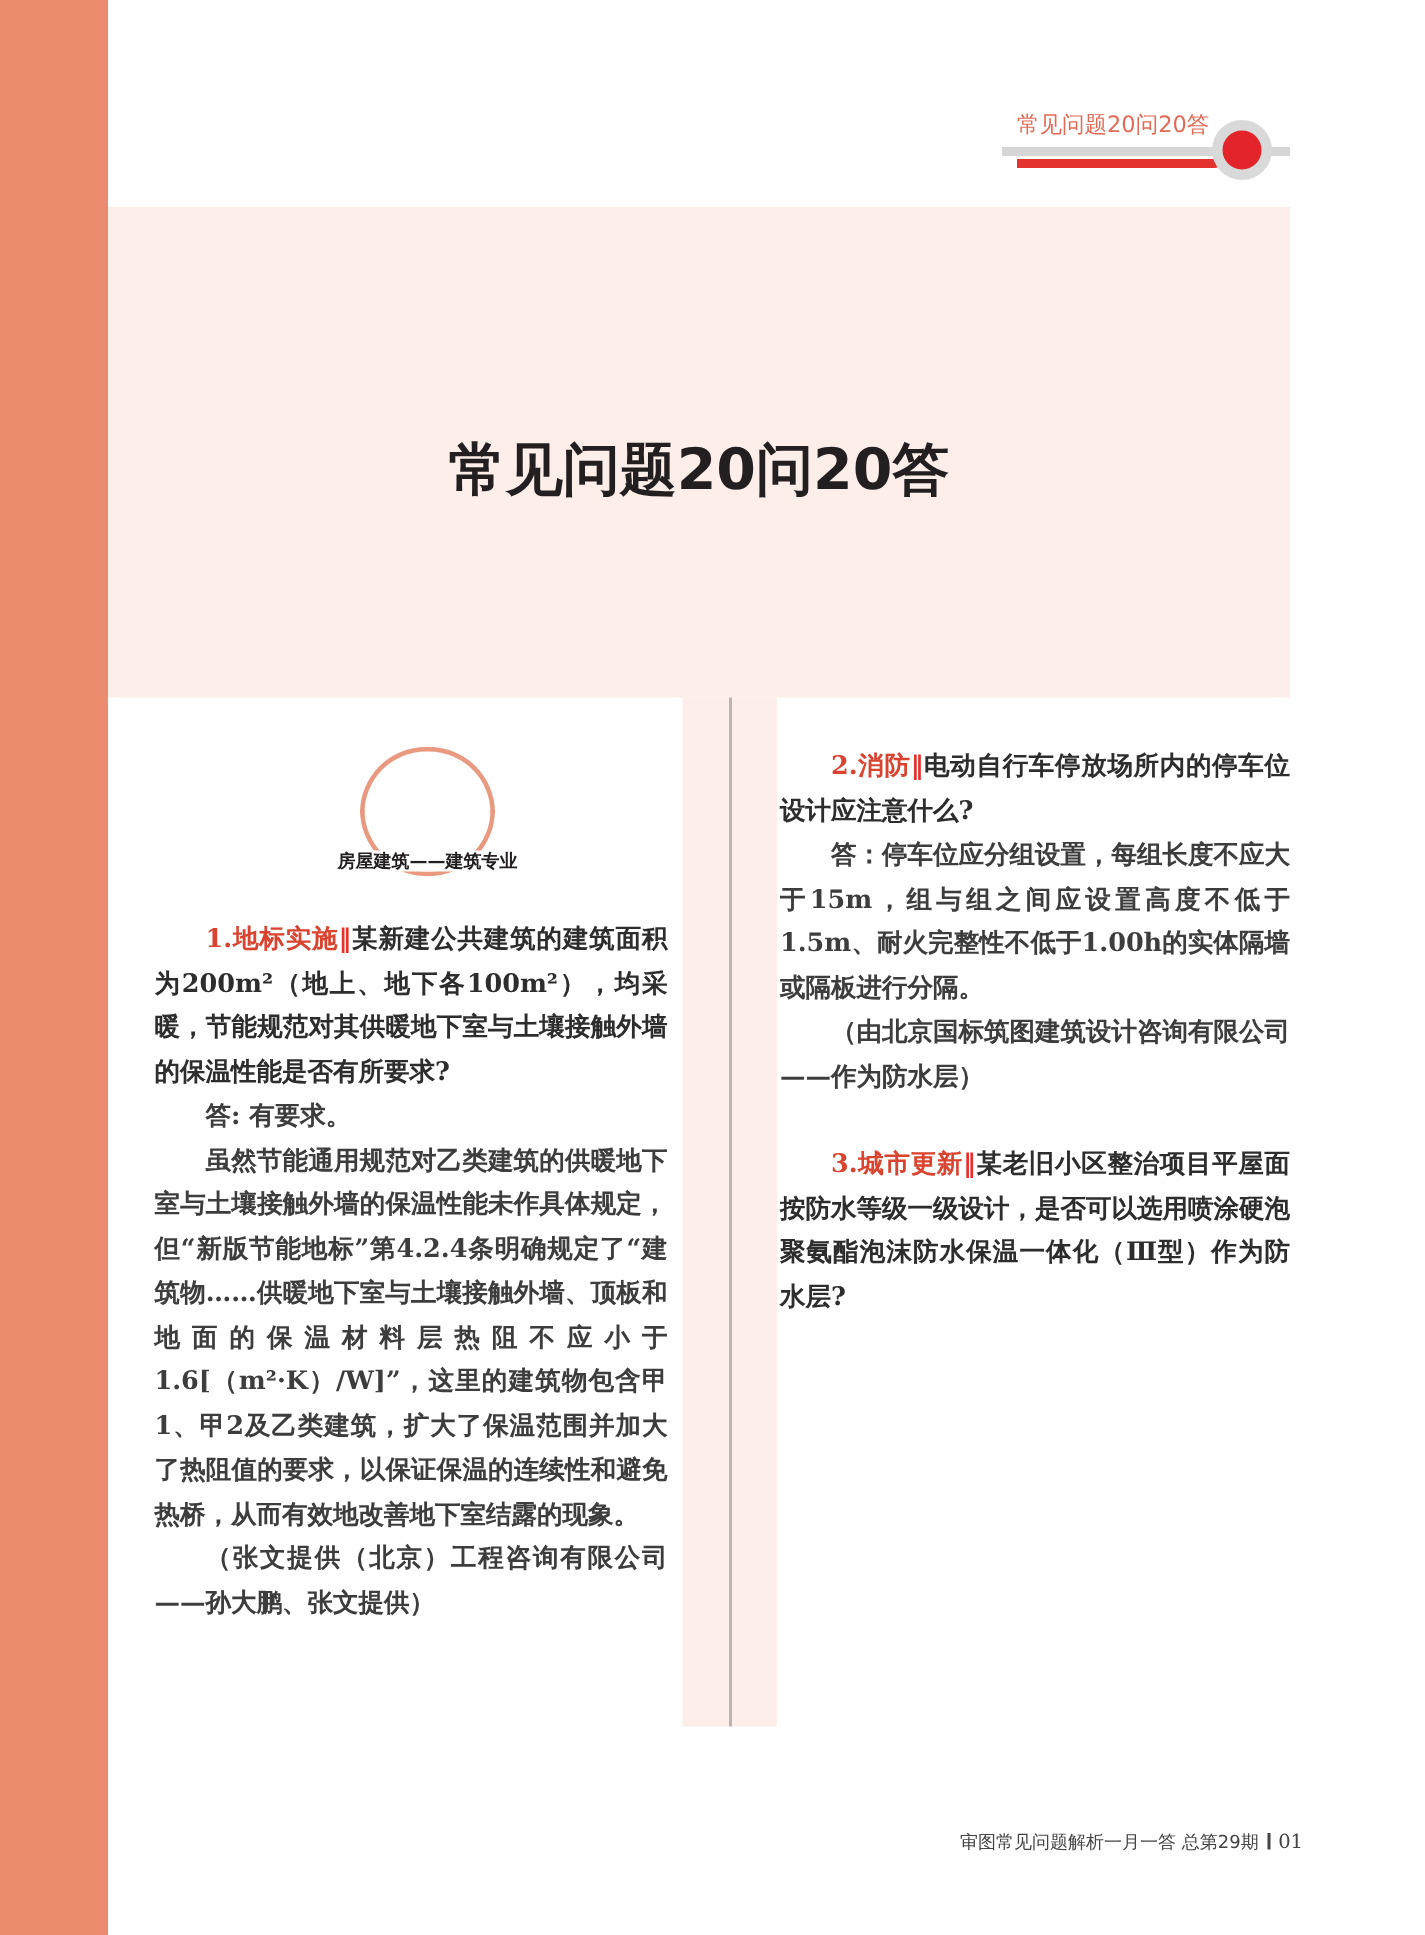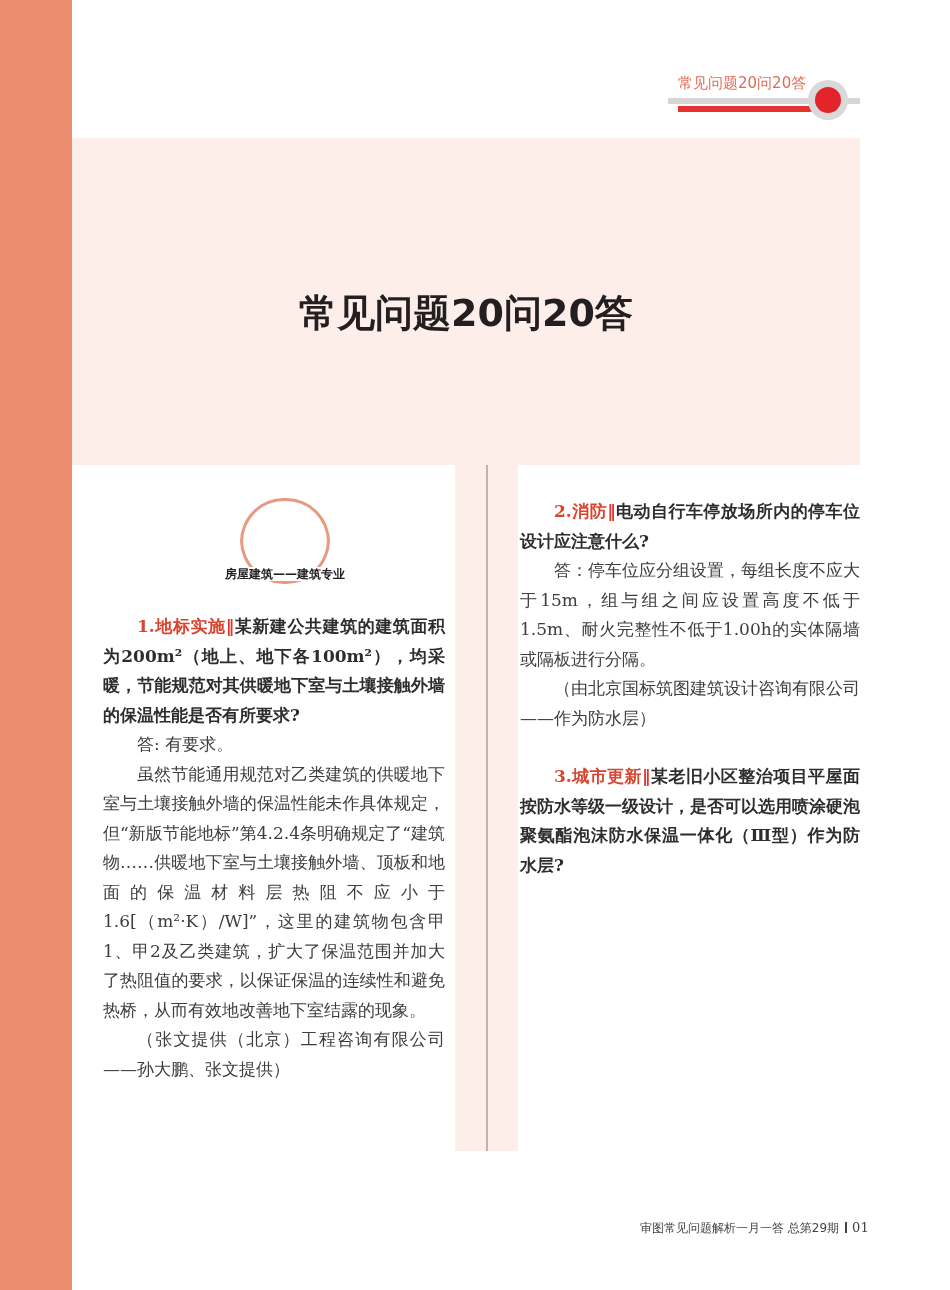--- a/index.html
+++ b/index.html
@@ -32,21 +32,21 @@
   .arc.top { top:0; border-radius:45px 45px 0 0; border-bottom:none; }
   .arc.bottom { top:42px; border-radius:0 0 45px 45px; border-top:none; }
   .section-title { position:absolute; left:0; top:32px; width:180px; text-align:center; background:transparent;
                    font-family:"DejaVu Sans","Liberation Sans",sans-serif; font-weight:bold; font-size:12px; color:#231f20;margin-top:36px; }
   .section-title span { background:#fff; padding:0 2px; }
 
   .col { position:absolute; font-size:17px; line-height:29.5px; color:#3d3d3d; text-align:justify; }
   .col p { margin:0; }
   .col-left { left:103px; top:612px; width:342px; }
   .col-right { left:520px; top:497px; width:340px; }
-  .indent { text-indent:2em; }
+  .indent { text-indent:2em;font-weight:bold; }
   .q { font-weight:bold; color:#2d2d2d; }
   .qnum { color:#d8442f; font-weight:bold; }
   .bar { color:#e4322e; font-weight:bold; }
   .credit { color:#3d3d3d; }
   .gap { height:29px; }
 
   .footer { position:absolute; left:640px; top:1220px; font-family:"DejaVu Sans","Liberation Sans",sans-serif;
             font-size:12px; color:#444; white-space:nowrap; }
   .footer .sep { display:inline-block; width:2px; height:11px; background:#444; margin:0 5px 0 6px; vertical-align:-1px; }
   .footer .num { font-family:"DejaVu Serif","Liberation Serif",serif; font-size:13px; }

